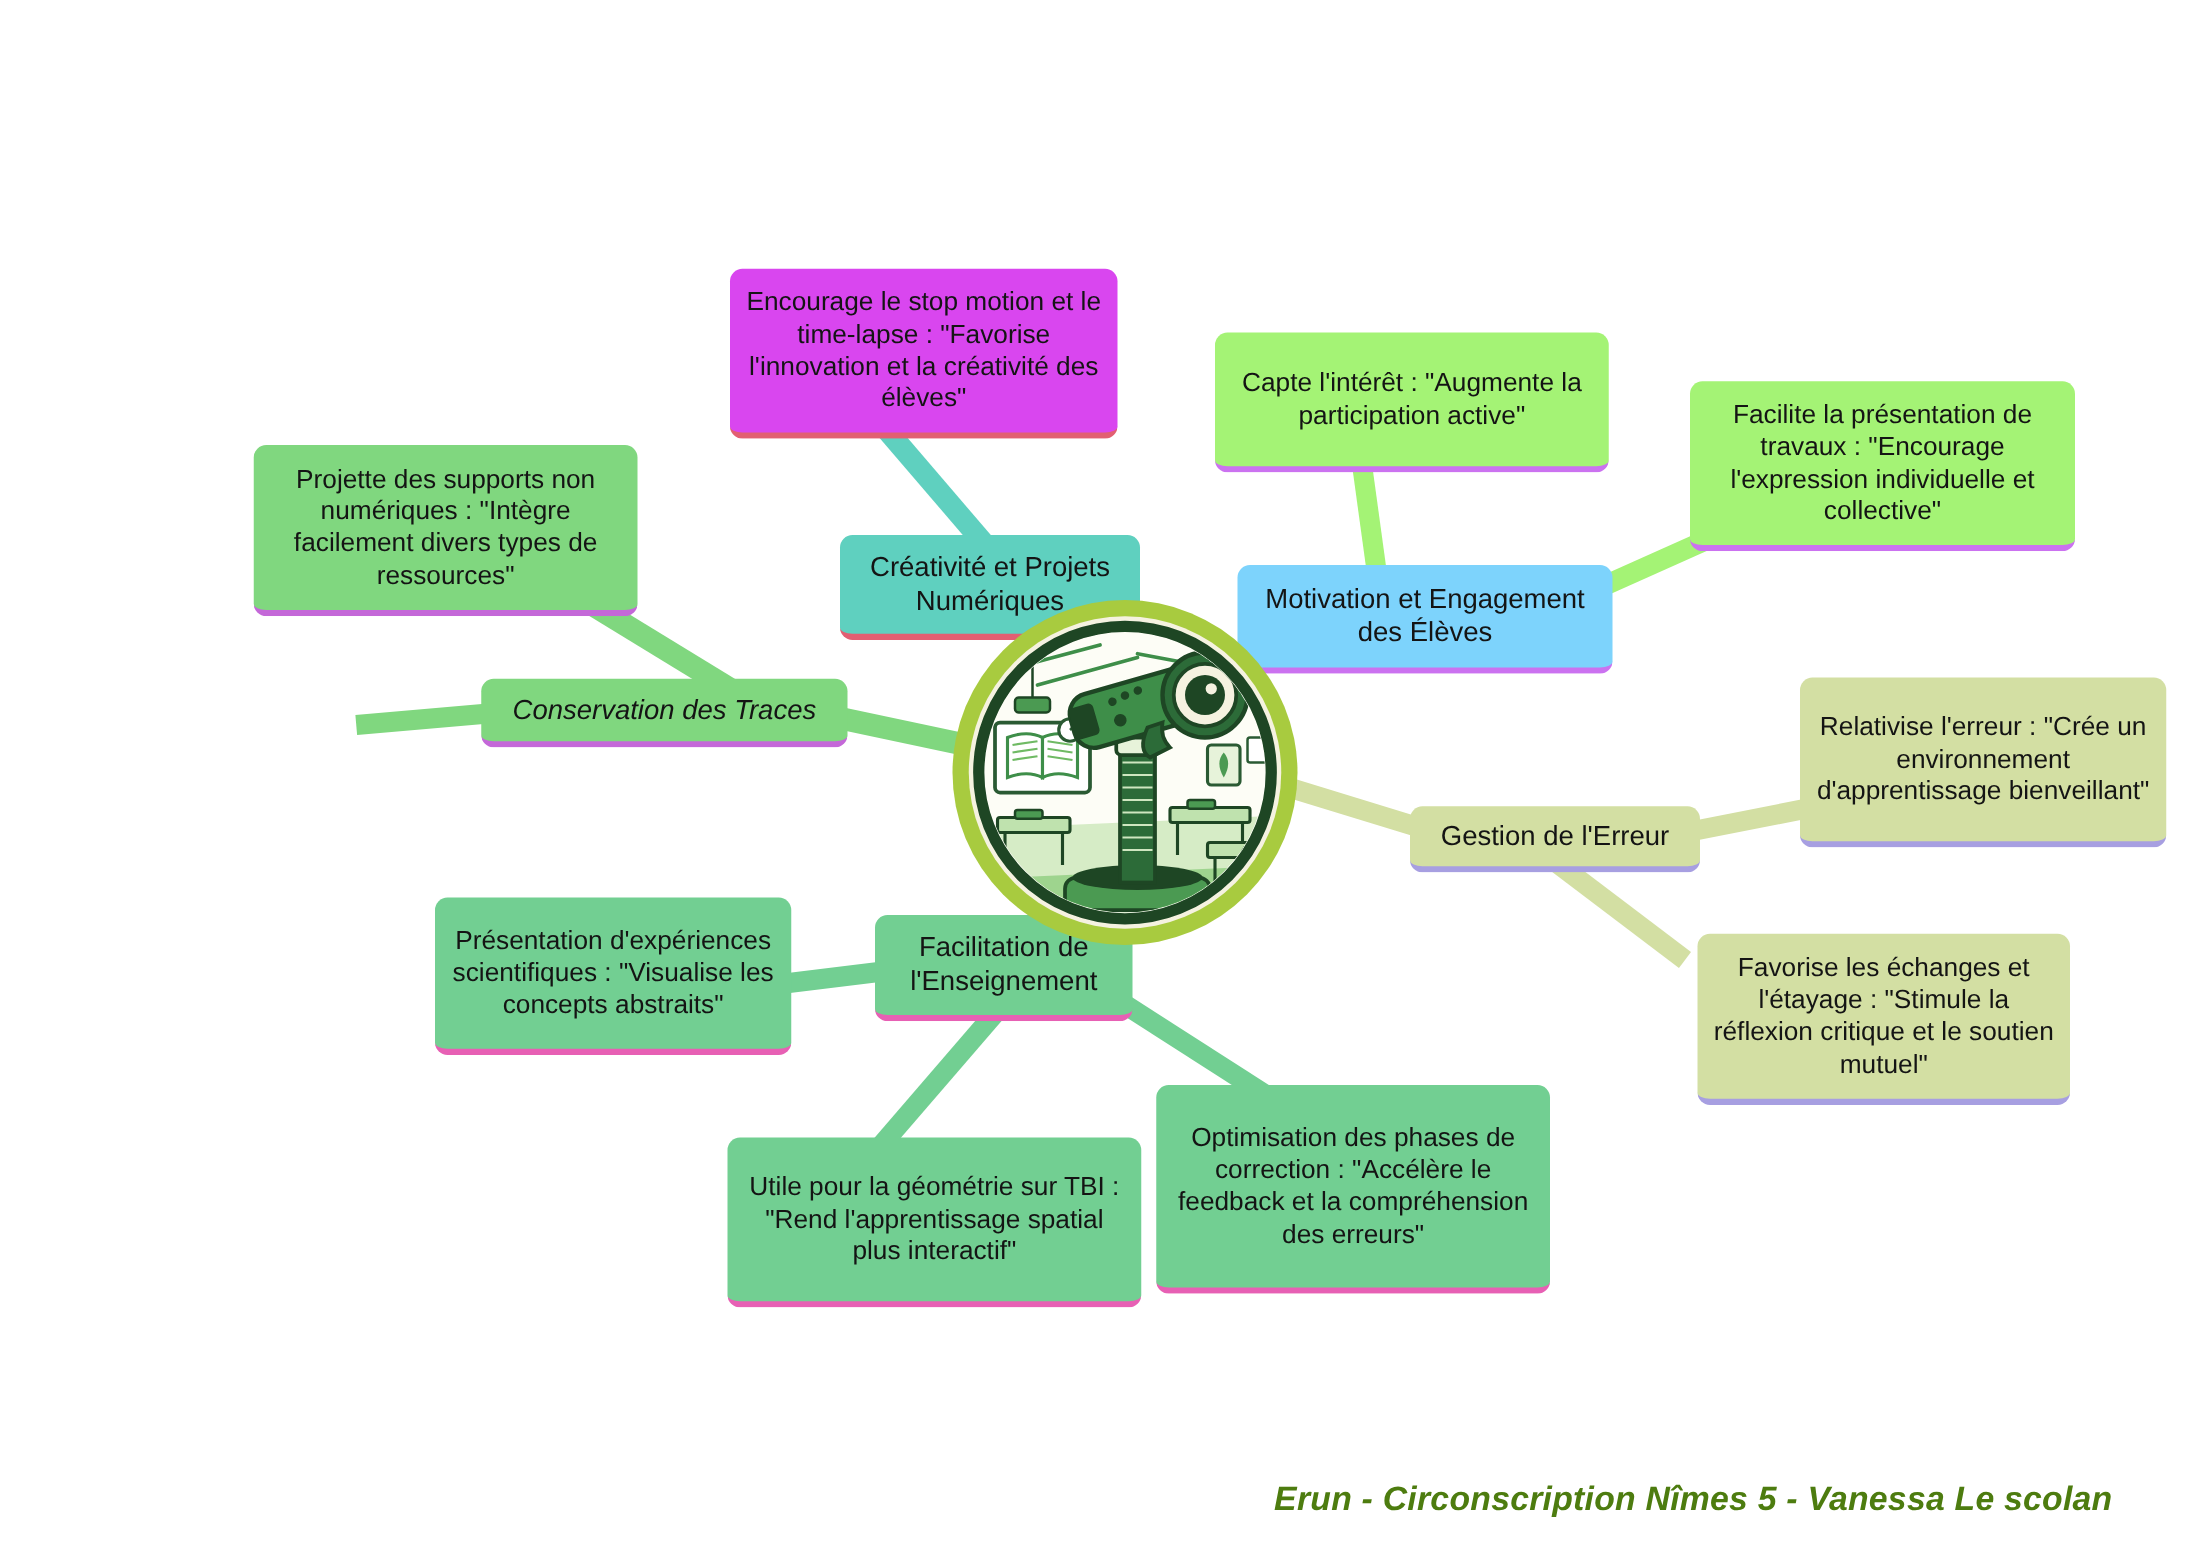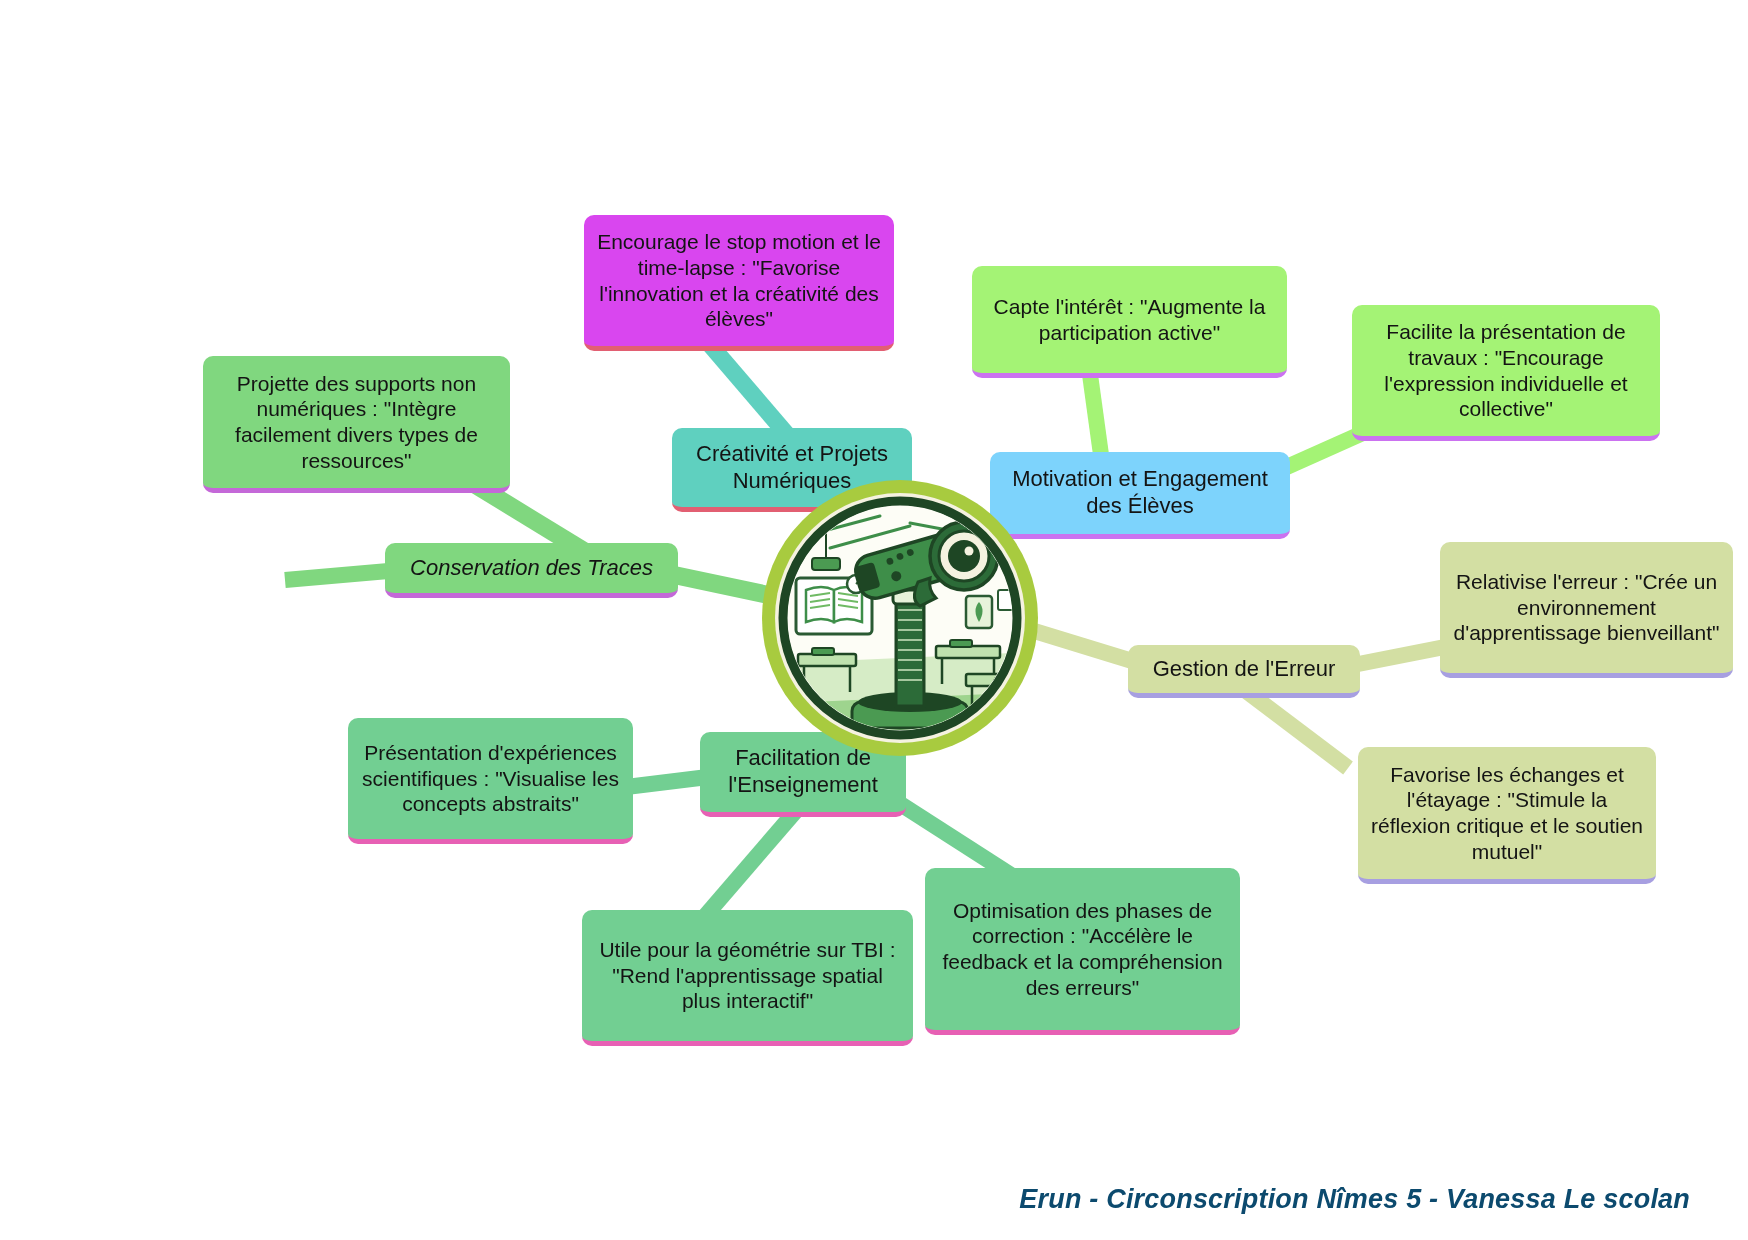--- a/index.html
+++ b/index.html
@@ -191,14 +191,14 @@
         <circle cx="134" cy="94" r="5" fill="#1e4624"></circle>
       </g>
       <circle cx="204" cy="78" r="34" fill="#2c6b38" stroke="#1e4624" stroke-width="3.5"></circle>
       <circle cx="204" cy="78" r="25" fill="#f5f2e0" stroke="#1e4624" stroke-width="3"></circle>
       <circle cx="204" cy="78" r="16" fill="#1e4624"></circle>
       <circle cx="209" cy="73" r="4.5" fill="#f5f2e0"></circle>
       <path d="M158 104 Q150 122 160 128 L176 120 Q168 112 170 100 Z" fill="#2c6b38" stroke="#1e4624" stroke-width="3"></path>
     </g>
   </svg>
 
-  <div class="footer" style="color: #0c4a6e;">Erun - Circonscription Nîmes 5 - Vanessa Le scolan</div>
+  <div class="footer" style="color: #4d7c0f;">Erun - Circonscription Nîmes 5 - Vanessa Le scolan</div>
 </div>
 
 </body></html>

